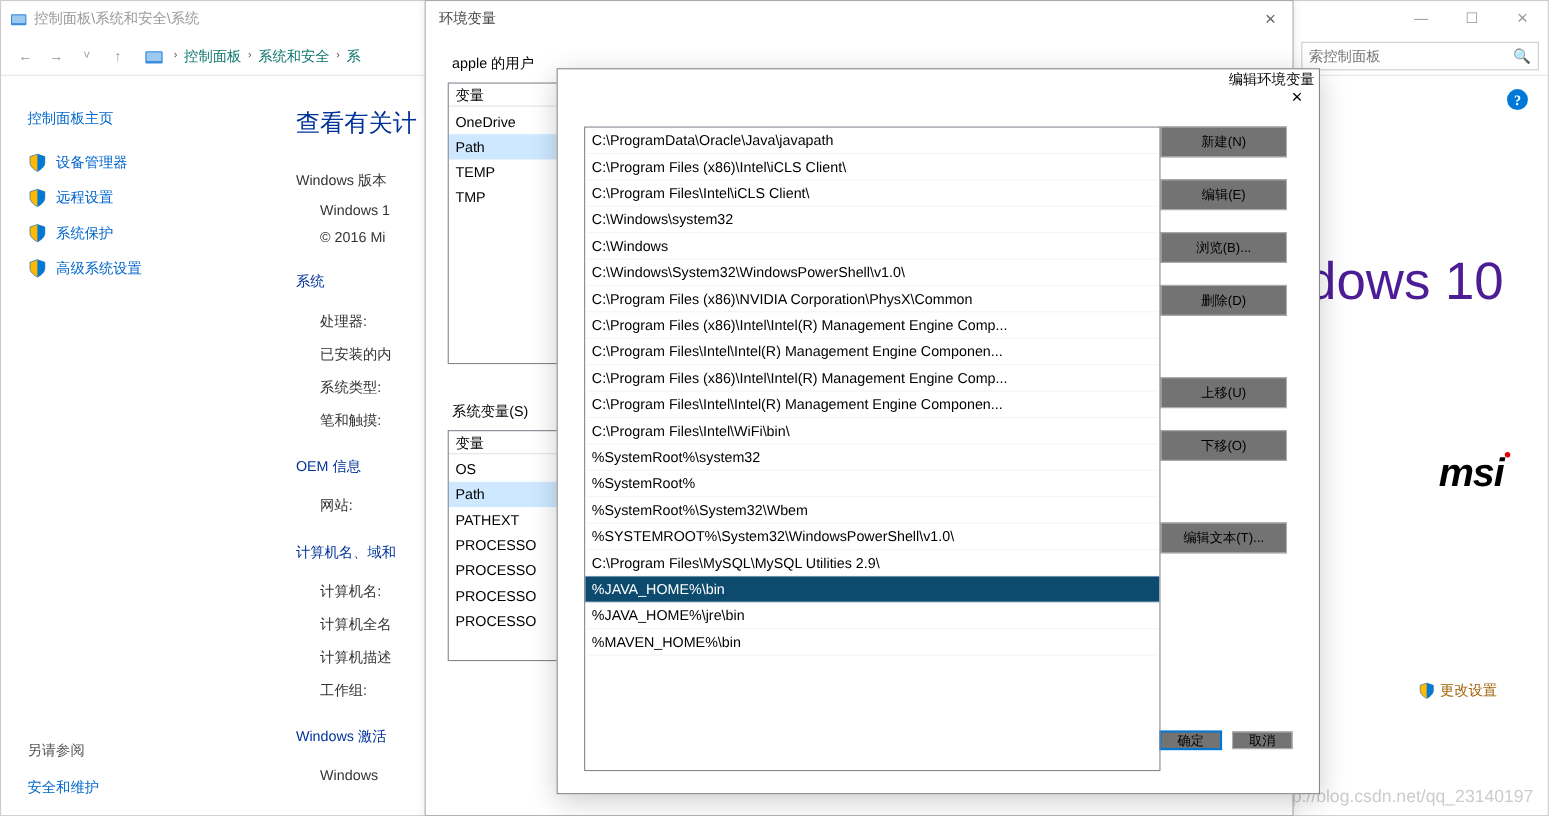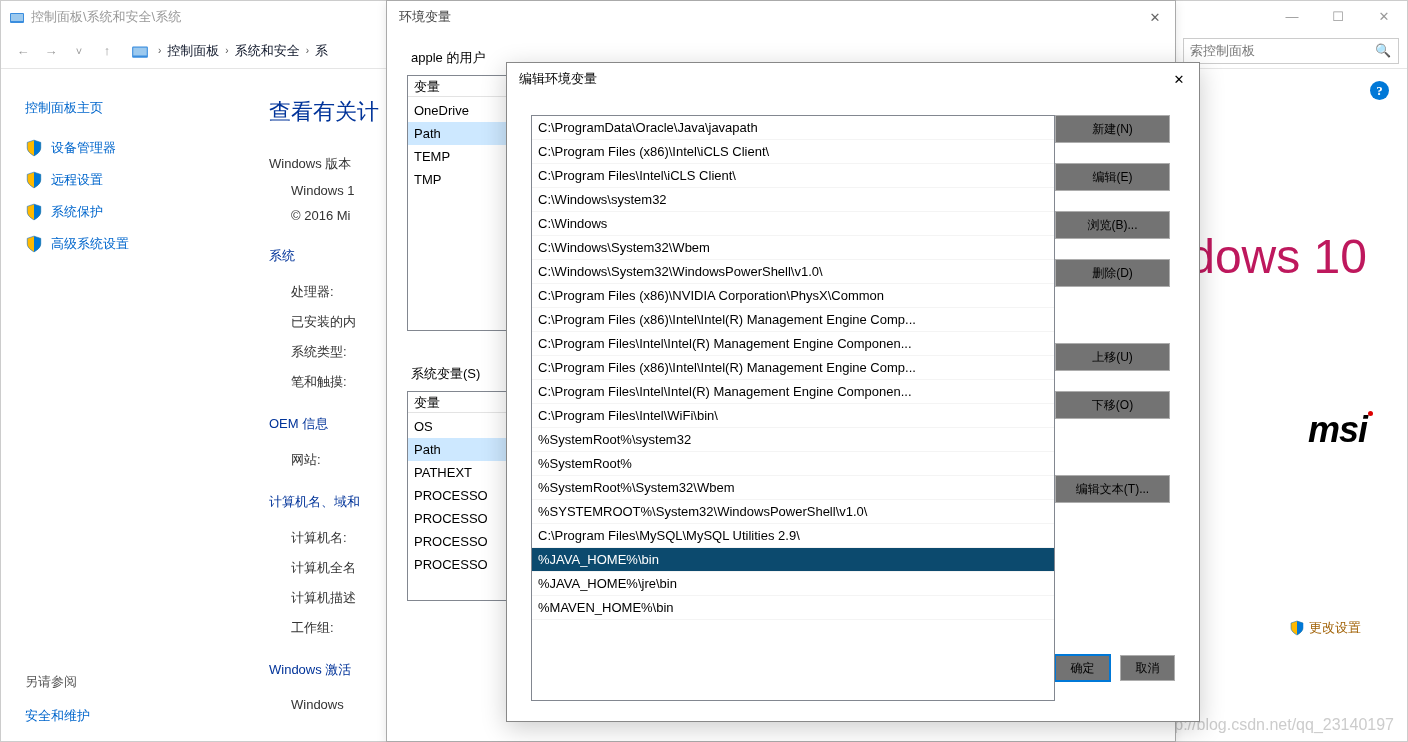--- a/index.html
+++ b/index.html
@@ -9,35 +9,35 @@
     .main-window { position: absolute; top: 0; left: 0; width: 1408px; height: 742px; background: #fff; border: 1px solid #ccc; }
     .main-titlebar { height: 32px; display: flex; align-items: center; padding-left: 8px; color: #999; }
     .main-titlebar .icon-win { width: 16px; height: 16px; margin-right: 6px; }
     .main-winctrl { position: absolute; top: 0; right: 0; display: flex; }
     .main-winctrl div { width: 46px; height: 30px; display: flex; align-items: center; justify-content: center; color: #999; user-select:none;}
     
     .nav-bar { height: 36px; display: flex; align-items: center; padding: 0 8px; border-bottom: 1px solid #e5e5e5; }
     .nav-arrow { width: 28px; height: 28px; display: flex; align-items: center; justify-content: center; color: #999; }
     .nav-path { flex: 1; display: flex; align-items: center; padding-left: 10px; }
     .bread-icon { width: 18px; height: 18px; margin-right: 6px; }
-    .bread-seg { padding: 0 3px; color: #0f172a; }
+    .bread-seg { padding: 0 3px; color: #0f766e; }
     .bread-arrow { color: #555; padding: 0 3px; font-size:10px;}
     .nav-search { width: 216px; height: 26px; border: 1px solid #ccc; margin-left: 8px; display: flex; align-items: center; padding: 0 6px; color: #777; justify-content: space-between;}
     
     .main-body { display: flex; height: calc(100% - 68px); }
     .sidebar { width: 248px; padding: 30px 24px; }
     .sidebar-title { color: #0066cc; margin-bottom: 22px; font-size: 13px; }
     .shield-link { display: flex; align-items: center; margin-bottom: 14px; }
     .shield { width: 18px; height: 18px; margin-right: 8px; }
     .shield-link span, .plain-link { color: #0066cc; font-size: 13px; }
     .seealso-head { color: #555; margin-top: 420px; margin-bottom: 16px; font-size: 13px;}
     
     .content { flex: 1; padding: 28px 20px; position: relative; }
     .content-title { color: #003399; font-size: 22px; font-weight: 400; }
-    .win10-brand { position: absolute; right: 40px; top: 160px; font-size: 48px; color: #be185d; font-weight: 300; }
+    .win10-brand { position: absolute; right: 40px; top: 160px; font-size: 48px; color: #4c1d95; font-weight: 300; }
     .msi-brand { position: absolute; right: 40px; top: 340px; font-size: 36px; font-weight: 900; font-style: italic; letter-spacing:-1px; }
     .msi-brand .dot{position:absolute; right:-6px; top:2px; width:5px;height:5px;border-radius:50%;background:#d00;}
     .change-link { position: absolute; right: 46px; top: 550px; display: flex; align-items: center; }
     .change-link .shield { width: 16px; height: 16px; margin-right: 4px; }
     .change-link span { color: #a16207; }
     .help-btn { position:absolute; top: 80px; right: 18px; width:19px; height:19px; border-radius:50%; background:#0078d7; color:#fff; display:flex;align-items:center;justify-content:center;font-size:13px;font-family:Georgia,serif;font-weight:bold;}
     
     .edition-block { margin-top: 28px; color: #333; font-size:13px; }
     .edition-block .line { margin-bottom: 10px; }
     .edition-block .ind { padding-left: 22px; }
@@ -57,32 +57,32 @@
     .env-table .row .c1 { width: 150px; }
     .env-table .row .c2 { flex: 1; }
     .env-table .row.sel { background: #cde8ff; }
     .env-table .row.head .c1 { border-right: 1px solid #e3e3e3; border-bottom:1px solid #e3e3e3;}
     .env-table .row.head .c2 { border-bottom:1px solid #e3e3e3;}
     .btn-row { display: flex; justify-content: flex-end; gap: 8px; margin-top: 10px; margin-bottom: 24px; }
     .btn { width: 92px; height: 26px; border: 1px solid #adadad; background: #737373; display: flex; align-items: center; justify-content: center; font-size: 12px; }
     
     
     .edit-dialog { position: absolute; left: 506px; top: 62px; width: 694px; height: 660px; background: #fff; border: 1px solid #888; z-index: 10; box-shadow: 0 6px 24px rgba(0,0,0,0.2); }
-    .edit-dialog .dtitle { height: 32px; display: flex; align-items: center; justify-content: space-between; padding: 0 4px 0 12px; }
+    .edit-dialog .dtitle { height: 32px; display: flex; align-items: flex-end; justify-content: space-between; padding: 0 4px 0 12px; flex-direction: column; }
     .dclose { width: 32px; height: 28px; display:flex; align-items:center; justify-content:center; cursor:pointer;}
     .edit-body { padding: 20px 24px; display: flex; height: calc(100% - 32px); }
     .edit-list { flex: 1; border: 1px solid #828790; overflow: hidden; position:relative; }
     .edit-list-inner { position:absolute; inset:0; overflow-y:auto; }
     .edit-list .item { height: 24px; line-height: 24px; padding-left: 6px; white-space: nowrap; overflow: hidden; text-overflow: ellipsis; border-bottom: 1px solid #f4f4f4; font-size: 13px;}
     .edit-list .item.sel { background: #0c4a6e; color: #fff; }
     .edit-btns { width: 120px; display: flex; flex-direction: column; }
     .edit-btns .btn { width: 115px; height: 28px; margin-bottom: 20px; }
     .edit-btns .gap-l { margin-top: 36px; }
     .edit-footer { margin-top: auto; display: flex; gap: 10px; justify-content: flex-end; }
-    .edit-footer .btn { width: 92px; height: 26px;}
+    .edit-footer .btn { width: 92px; height: 16px;}
     .edit-footer .primary { border-color: #0078d7; box-shadow: 0 0 0 1px #0078d7; }
     
     
     .shield svg { display:block;}
     .watermark{position:absolute;bottom:8px;right:14px;color:#ccc;font-size:16px;font-family:Arial;z-index:1;}
     
     ::-webkit-scrollbar{width:16px;}
     ::-webkit-scrollbar-thumb{background:#c2c2c2;border:1px solid #f0f0f0;}
     ::-webkit-scrollbar-button{background:#f0f0f0;height:16px;}
   </style>
@@ -273,21 +273,20 @@
     <div class="dclose">✕</div>
   </div>
   <div class="edit-body">
     <div class="edit-list">
       <div class="edit-list-inner" id="path-list">
       <div class="item">C:\ProgramData\Oracle\Java\javapath</div>
           <div class="item">C:\Program Files (x86)\Intel\iCLS Client\</div>
           <div class="item">C:\Program Files\Intel\iCLS Client\</div>
           <div class="item">C:\Windows\system32</div>
           <div class="item">C:\Windows</div>
-          <div class="item">C:\Windows\System32\Wbem</div>
           <div class="item">C:\Windows\System32\WindowsPowerShell\v1.0\</div>
           <div class="item">C:\Program Files (x86)\NVIDIA Corporation\PhysX\Common</div>
           <div class="item">C:\Program Files (x86)\Intel\Intel(R) Management Engine Comp...</div>
           <div class="item">C:\Program Files\Intel\Intel(R) Management Engine Componen...</div>
           <div class="item">C:\Program Files (x86)\Intel\Intel(R) Management Engine Comp...</div>
           <div class="item">C:\Program Files\Intel\Intel(R) Management Engine Componen...</div>
           <div class="item">C:\Program Files\Intel\WiFi\bin\</div>
           <div class="item">%SystemRoot%\system32</div>
           <div class="item">%SystemRoot%</div>
           <div class="item">%SystemRoot%\System32\Wbem</div>

